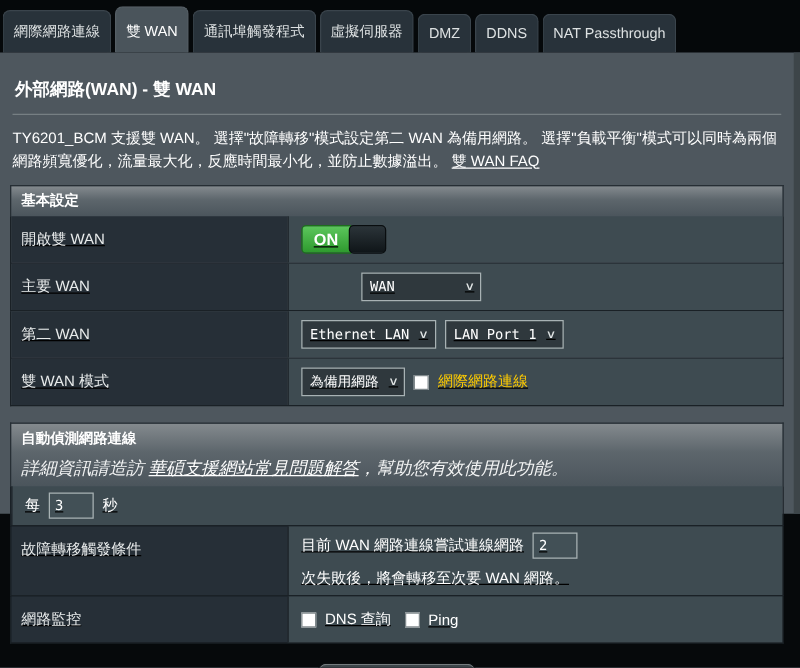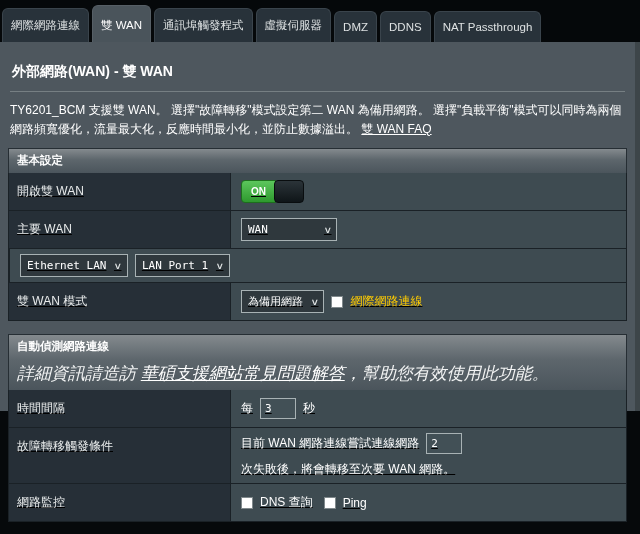--- a/index.html
+++ b/index.html
@@ -32,52 +32,52 @@
   .divider { height:1px; background:#97a0a3; opacity:.55; margin:0 10px; }
   .desc { color:#fff; font-size:12px; line-height:1.55; margin:9px 10px 6px; }
   .desc a, .sub a { color:#fff; text-decoration:underline; cursor:pointer; }
   
   .table { margin:10px 8px 0; }
   .sec-head {
     background:linear-gradient(180deg,#848a8e 0%,#5d666c 45%,#4b555c 100%);
     color:#fff; padding:4px 8px 5px; font-size:11.5px; font-weight:bold;
     border:1px solid #262e34; border-bottom:none;
   }
-  .sec-head .sub { font-weight:normal; font-style:italic; font-size:17px; margin-top:8px; color:#f3f4f4; }
+  .sec-head .sub { font-weight:normal; font-style:italic; font-size:14px; margin-top:8px; color:#f3f4f4; }
   .row { display:flex; border:1px solid #1a2126; border-top:none;text-decoration:underline; }
   .cell-l {
     width:221px; background:#262f37; color:#e9ecec; font-size:12px;
     padding:10px 8px; flex-shrink:0;
   }
   .cell-r {
     flex:1; background:#3e4b51; padding:5px 10px;
     display:flex; align-items:center; gap:7px;
     border-left:1px solid #1a2126; color:#fff; font-size:12px; flex-wrap:wrap;
   }
   
   .toggle { display:flex; height:23px; cursor:pointer; }
   .toggle-on {
     background:linear-gradient(180deg,#5cc65c,#2e9a2e);
-    color:#fff; font-weight:bold; font-size:10px;
+    color:#fff; font-weight:bold; font-size:13px;
     padding:0 9px; display:flex; align-items:center;
     border-radius:4px 0 0 4px; border:1px solid #1d6f1d;
   }
   .toggle-knob {
     width:30px; margin-left:-2px;
     background:linear-gradient(180deg,#2b3439,#0f1518);
     border:1px solid #090d0f; border-radius:4px;
   }
   .select {
     display:inline-flex; align-items:center; justify-content:space-between;
     border:1px solid #a8b2b4; background:#2f383d; color:#fff;
     font-family:"DejaVu Sans Mono", monospace; font-size:11px;
     height:23px; padding:0 6px; gap:9px; cursor:pointer;
   }
   .select .chev { font-size:9px; color:#e2e6e6; transform:scaleX(1.4); }
-  .sel-wide { min-width:96px; }
+  .sel-wide { min-width:96px;margin-left:48px; }
   .cb {
     width:12px; height:12px; background:#fff; border:1px solid #80898c;
     display:inline-block; cursor:pointer; flex-shrink:0;
   }
   .hl { color:#ffcc00; }
   .num-input {
     width:36px; height:21px; background:#425056;
     border:1px solid #a8b2b4; color:#fff;
     font-family:"DejaVu Sans Mono", monospace; font-size:11px; padding:0 4px;
   }
@@ -129,20 +129,21 @@
       <div class="cell-l">主要 WAN</div>
       <div class="cell-r">
         <div class="select sel-wide">
           <span>WAN</span>
           <span class="chev">∨</span>
         </div>
       </div>
     </div>
 
     <div class="row">
+      <div class="cell-l">第二 WAN</div>
       <div class="cell-r">
         <div class="select">
           <span>Ethernet LAN</span>
           <span class="chev">∨</span>
         </div>
         <div class="select">
           <span>LAN Port 1</span>
           <span class="chev">∨</span>
         </div>
       </div>
@@ -163,21 +164,20 @@
 
   <div class="table" style="margin-top:13px;">
     <div class="sec-head">
       <div>自動偵測網路連線</div>
       <div class="sub">
         <span>詳細資訊請造訪 </span><a>華碩支援網站常見問題解答</a><span>，幫助您有效使用此功能。</span>
       </div>
     </div>
 
     <div class="row">
-      <div class="cell-l">時間間隔</div>
       <div class="cell-r">
         <span>每</span>
         <input class="num-input" type="text" value="3" style="">
         <span>秒</span>
       </div>
     </div>
 
     <div class="row">
       <div class="cell-l">故障轉移觸發條件</div>
       <div class="cell-r">

